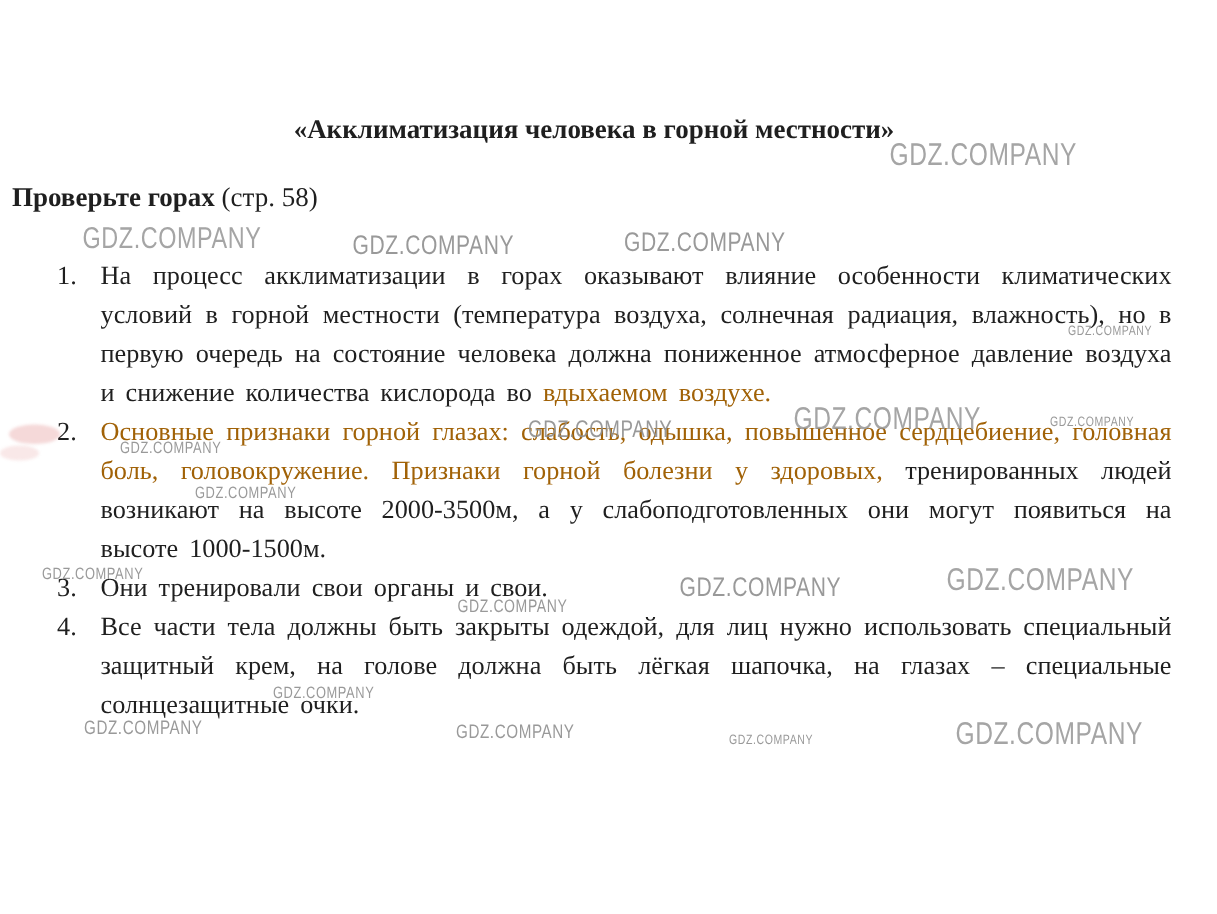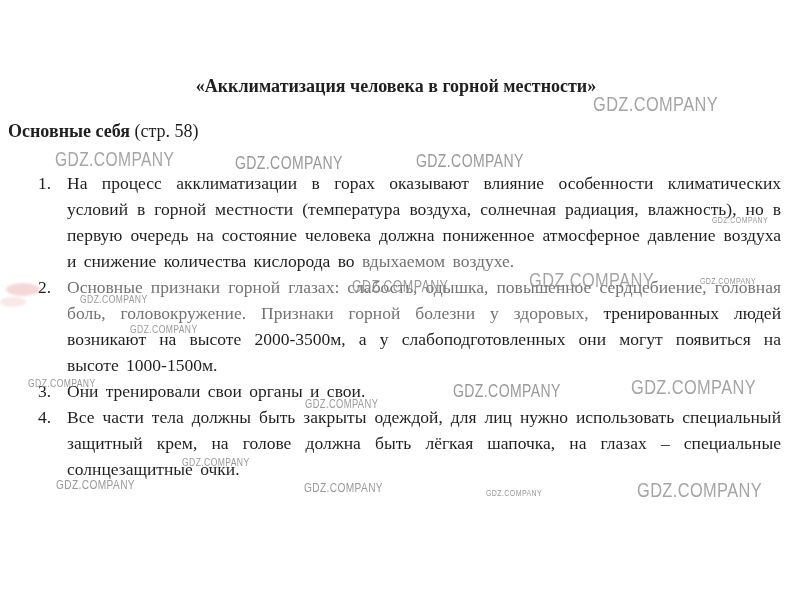--- a/index.html
+++ b/index.html
@@ -30,21 +30,21 @@
     flex: 0 0 29px; width: 29px;
     font-size: 17.5px; line-height: 26px;
   }
   .txt {
     flex: 1; margin: 0;
     text-align: justify;
     font-size: 17.5px; line-height: 26px;
     word-spacing: 3px;
   }
   .faded {
-    color: #737373;
+    color: #a16207;
     filter: blur(0.35px);
   }
   .wm {
     position: absolute;
     font-family: "Liberation Sans", sans-serif;
     color: #8f8f8f;
     letter-spacing: 0.5px;
     transform: scaleX(0.78);
     transform-origin: 0 50%;
     white-space: nowrap;
@@ -60,21 +60,21 @@
   .blob2 { left: 0px;  top: 297px; width: 26px; height: 10px; background: rgba(222,130,130,0.18); }
 </style>
 </head>
 <body>
 
 <div>
 
   <div class="title">«Акклиматизация человека в горной местности»</div>
 
   <div class="heading">
-    <span class="hb">Основные себя</span>
+    <span class="hb">Проверьте горах</span>
     <span>(стр. 58)</span>
   </div>
 
   <div class="answers">
 
     <div class="item">
       <span class="num">1.</span>
       <p class="txt"><span>На процесс акклиматизации в горах оказывают влияние особенности климатических условий в горной местности (температура воздуха, солнечная радиация, влажность), но в первую очередь на состояние человека должна пониженное атмосферное давление воздуха и снижение количества кислорода во</span> <span class="faded">вдыхаемом воздухе.</span></p>
     </div>
 

